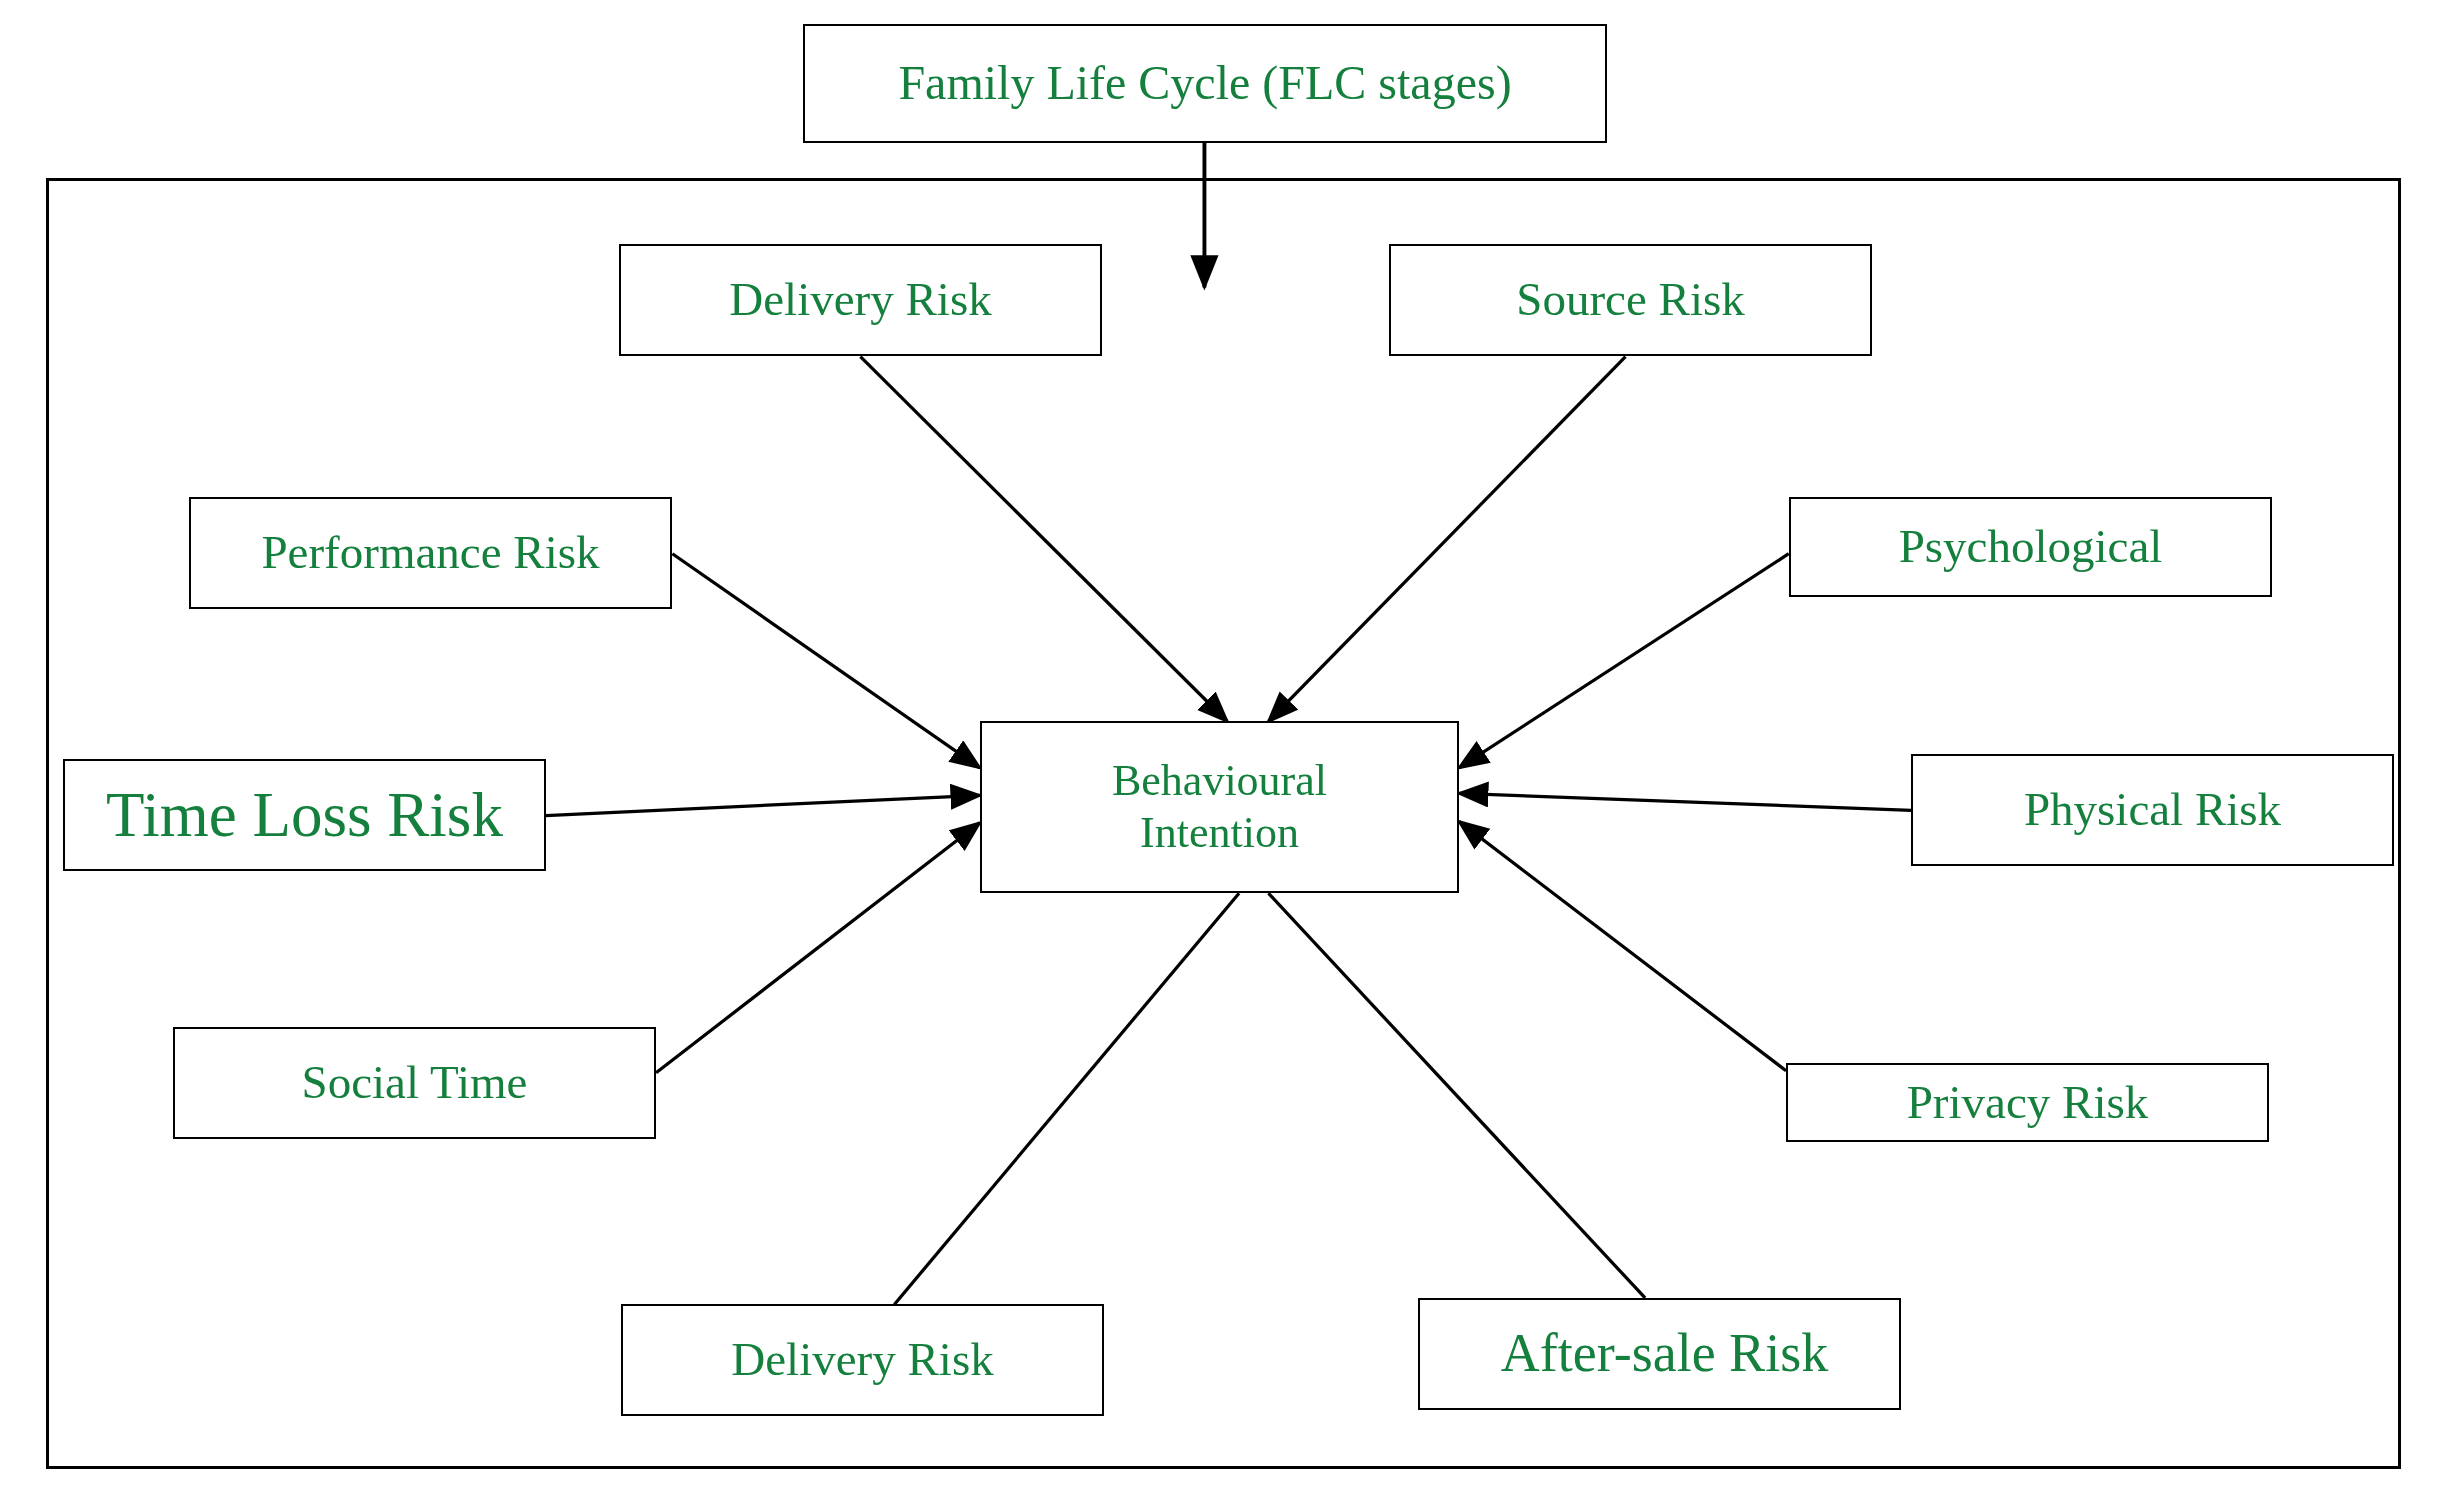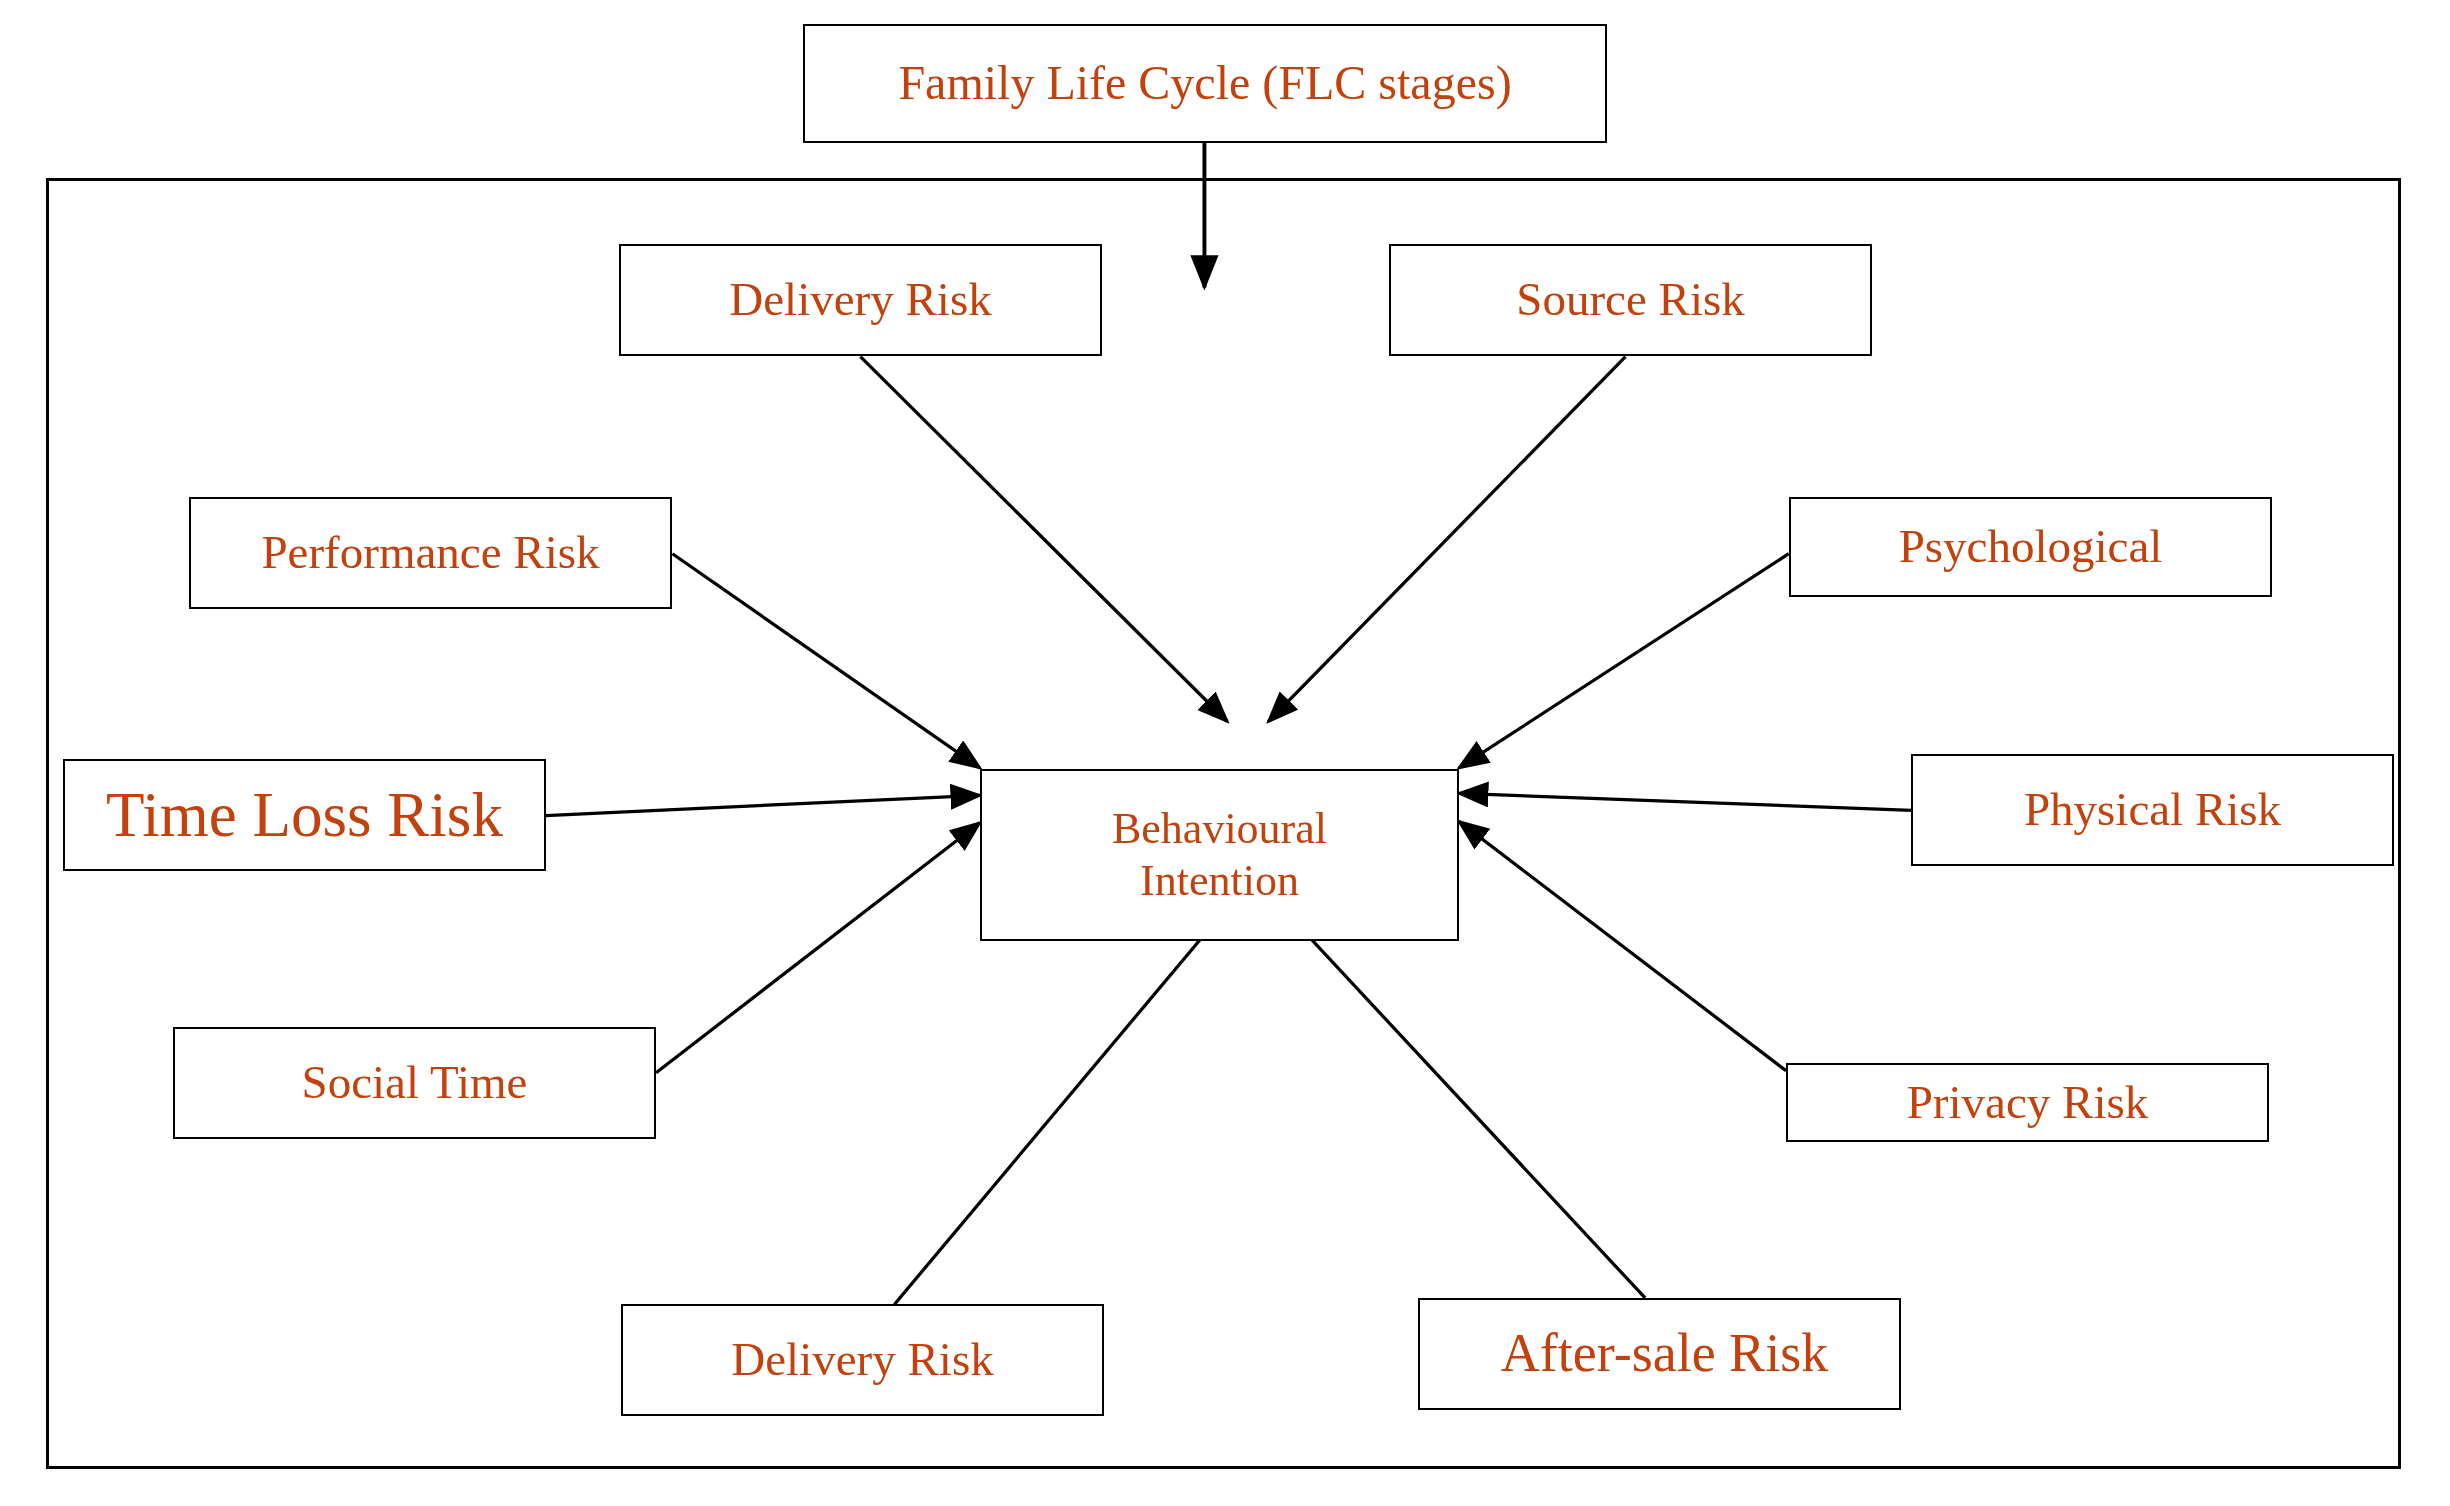--- a/index.html
+++ b/index.html
@@ -30,21 +30,21 @@
   .node-box {
     position: absolute;
     box-sizing: border-box;
     background: #ffffff;
     border: 2.6px solid #000000;
     display: flex;
     align-items: center;
     justify-content: flex-end;
     text-align: center;
     line-height: 1.18;
-    color: #c2410c;
+    color: #15803d;
     font-family: "Liberation Serif", "DejaVu Serif", serif;
   }
   .node-label {
     display: block;
     width: 100%;
     padding: 0 6.5px;
     box-sizing: border-box;
     white-space: pre-line;
   }
   .frame-box {
@@ -83,21 +83,21 @@
         <line x1="1943" y1="1368" x2="2520" y2="1988" stroke="#000000" stroke-width="5"></line>
       </g>
   </svg>
 
   <div class="frame-box" id="outer-frame" style="left: 46px; top: 178px; width: 2355px; height: 1291px;"></div>
 
   <div class="node-box" id="box-family-life-cycle" style="left: 803px; top: 23.5px; width: 804px; height: 119px; font-size: 48px;">
     <span class="node-label">Family Life Cycle (FLC stages)</span>
   </div>
 
-  <div class="node-box" id="box-behavioural-intention" style="left: 980px; top: 721px; width: 479px; height: 172px; font-size: 44px; margin-top: 48px;">
+  <div class="node-box" id="box-behavioural-intention" style="left: 980px; top: 721px; width: 479px; height: 172px; font-size: 44px;">
     <span class="node-label">Behavioural
 Intention</span>
   </div>
 
   <div id="node-container">
       <div class="node-box" style="font-size: 47px; left: 619px; top: 244px; width: 483px; height: 112px;">
         <span class="node-label">Delivery Risk</span>
       </div>
       <div class="node-box" style="font-size: 47px; left: 1389px; top: 244px; width: 483px; height: 112px;">
         <span class="node-label">Source Risk</span>

